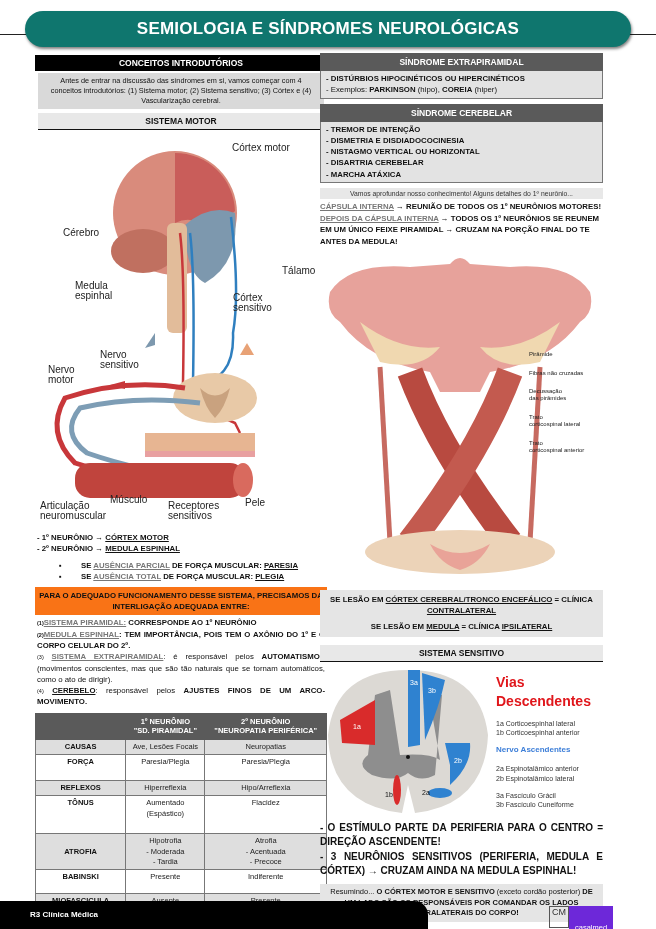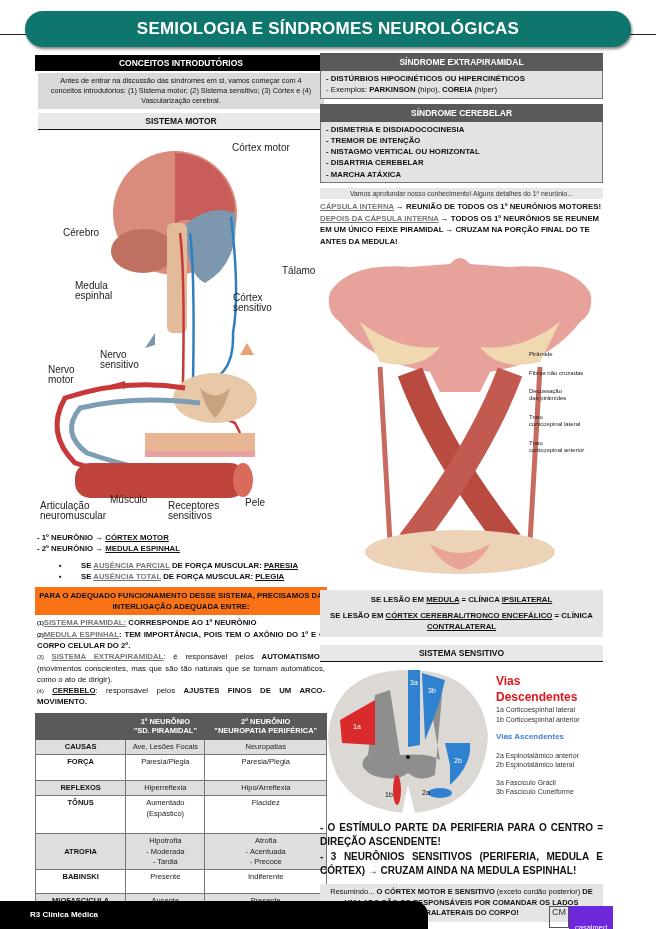--- a/index.html
+++ b/index.html
@@ -54,21 +54,21 @@
   .right-note { background: #e8e8e8; font-size: 6.8px; text-align: center; padding: 2px 0; margin-top: 5px; color: #333; }
   .right-para { font-size: 7.8px; font-weight: bold; line-height: 1.5; margin-top: 2px; }
   .fig-pyramid { height: 335px; margin-top: 4px; }
   .pyr-label { position: absolute; font-size: 6px; color: #222; line-height: 1.2; }
 
   .lesion-box { background: #e5e5e5; font-size: 7.8px; font-weight: bold; text-align: center; line-height: 1.45; padding: 4px 4px; margin-top: 3px; }
   .lesion-box p + p { margin-top: 5px; }
 
   .fig-sens { height: 152px; margin-top: 3px; position: relative; }
   .legend { position: absolute; left: 176px; top: 8px; font-size: 7px; line-height: 1.35; color: #333; }
-  .legend .ttl-red { color: #e0161b; font-weight: bold; font-size: 12px; }
+  .legend .ttl-red { color: #e0161b; font-weight: bold; font-size: 14px; margin-bottom: 8px; }
   .legend .ttl-blue { color: #3c7ed8; font-weight: bold; font-size: 8px; margin: 8px 0 8px; }
 
   .sens-text { font-size: 10px; font-weight: bold; line-height: 1.45; text-align: justify; margin-top: 4px; }
   .summary-box { background: #e5e5e5; font-size: 7.5px; text-align: center; line-height: 1.45; padding: 3px 4px; margin-top: 5px; }
 
   .footer { position: absolute; left: 0; top: 901px; width: 428px; height: 28px; background: #000; border-top-right-radius: 14px; }
   .footer-text { position: absolute; left: 30px; top: 9px; color: #fff; font-size: 8px; font-weight: bold; }
   .logo { position: absolute; left: 549px; top: 906px; display: flex; font-size: 7.5px; height: 22px; }
   .logo-cm { border: 1px solid #555; padding: 0 2px; line-height: 11px; color: #333; font-size: 9px; }
   .logo-name { background: #6d28d9; color: #fff; padding: 15px 6px; line-height: 13px; text-align: right; }
@@ -199,22 +199,22 @@
 
 <div class="col-right">
   <div class="hdr-gray">SÍNDROME EXTRAPIRAMIDAL</div>
   <div class="box-list">
     <div>- DISTÚRBIOS HIPOCINÉTICOS OU HIPERCINÉTICOS</div>
     <div><span class="normal">- Exemplos: </span><span>PARKINSON</span><span class="normal"> (hipo), </span><span>COREIA</span><span class="normal"> (hiper)</span></div>
   </div>
 
   <div class="hdr-gray" style="margin-top:5px;">SÍNDROME CEREBELAR</div>
   <div class="box-list">
+    <div>- TREMOR DE INTENÇÃO</div>
     <div>- DISMETRIA E DISDIADOCOCINESIA</div>
-    <div>- TREMOR DE INTENÇÃO</div>
     <div>- NISTAGMO VERTICAL OU HORIZONTAL</div>
     <div>- DISARTRIA CEREBELAR</div>
     <div>- MARCHA ATÁXICA</div>
   </div>
 
   <div class="right-note">Vamos aprofundar nosso conhecimento! Alguns detalhes do 1º neurônio...</div>
   <div class="right-para"><span class="u-gray">CÁPSULA INTERNA</span><span> → REUNIÃO DE TODOS OS 1º NEURÔNIOS MOTORES!</span></div>
   <div class="right-para" style="margin-top:0"><span class="u-gray">DEPOIS DA CÁPSULA INTERNA</span><span> → TODOS OS 1º NEURÔNIOS SE REUNEM EM UM ÚNICO FEIXE PIRAMIDAL → CRUZAM NA PORÇÃO FINAL DO TE ANTES DA MEDULA!</span></div>
 
   <div class="figure fig-pyramid">
@@ -233,22 +233,22 @@
     <div class="pyr-label" style="left:209px;top:118px;">Fibras não cruzadas</div>
     <div class="pyr-label" style="left:209px;top:136px;white-space:pre-line;">Decussação
 das pirâmides</div>
     <div class="pyr-label" style="left:209px;top:162px;white-space:pre-line;">Trato
 corticospinal lateral</div>
     <div class="pyr-label" style="left:209px;top:188px;white-space:pre-line;">Trato
 corticospinal anterior</div>
   </div>
 
   <div class="lesion-box">
+    <p><span>SE LESÃO EM </span><span class="u">CÓRTEX CEREBRAL/TRONCO ENCEFÁLICO</span><span> = CLÍNICA </span><span class="u">CONTRALATERAL</span></p>
     <p><span>SE LESÃO EM </span><span class="u">MEDULA</span><span> = CLÍNICA </span><span class="u">IPSILATERAL</span></p>
-    <p><span>SE LESÃO EM </span><span class="u">CÓRTEX CEREBRAL/TRONCO ENCEFÁLICO</span><span> = CLÍNICA </span><span class="u">CONTRALATERAL</span></p>
   </div>
 
   <div class="hdr-light" style="margin-top:8px;">SISTEMA SENSITIVO</div>
   <div class="fig-sens">
     <svg width="175" height="152" viewBox="0 0 175 152">
       <path d="M88 5 Q160 5 168 70 Q165 140 95 148 L88 120 L82 148 Q10 140 8 70 Q15 5 88 5 Z" fill="#dcd9d4"></path>
       <path d="M55 30 L70 25 L80 90 Q110 88 120 95 L108 25 L122 30 L115 110 Q100 118 88 108 Q76 118 52 110 Q35 100 48 90 Z" fill="#8e8e8e"></path>
       <path d="M20 55 L55 35 L55 80 L22 78 Z" fill="#d92b2b"></path>
       <path d="M88 5 L100 5 L100 80 L88 82 Z" fill="#2f82d0"></path>
       <path d="M102 8 L125 15 Q120 40 105 75 Z" fill="#2f82d0"></path>
@@ -260,21 +260,21 @@
       <text x="65" y="132" font-size="7" fill="#111" font-family="Liberation Sans, sans-serif">1b</text>
       <text x="102" y="130" font-size="7" fill="#111" font-family="Liberation Sans, sans-serif">2a</text>
       <text x="134" y="98" font-size="7" fill="#fff" font-family="Liberation Sans, sans-serif">2b</text>
       <text x="90" y="20" font-size="7" fill="#fff" font-family="Liberation Sans, sans-serif">3a</text>
       <text x="108" y="28" font-size="7" fill="#fff" font-family="Liberation Sans, sans-serif">3b</text>
     </svg>
     <div class="legend">
       <div class="ttl-red">Vias Descendentes</div>
       <div>1a Corticoespinhal lateral</div>
       <div>1b Corticoespinhal anterior</div>
-      <div class="ttl-blue">Vias Ascendentes</div>
+      <div class="ttl-blue">Nervo Ascendentes</div>
       <div>2a Espinotalâmico anterior</div>
       <div>2b Espinotalâmico lateral</div>
       <div style="height:8px"></div>
       <div>3a Fascículo Grácil</div>
       <div>3b Fascículo Cuneiforme</div>
     </div>
   </div>
 
   <div class="sens-text">- O ESTÍMULO PARTE DA PERIFERIA PARA O CENTRO = DIREÇÃO ASCENDENTE!</div>
   <div class="sens-text" style="margin-top:0">- 3 NEURÔNIOS SENSITIVOS (PERIFERIA, MEDULA E CÓRTEX) → CRUZAM AINDA NA MEDULA ESPINHAL!</div>

